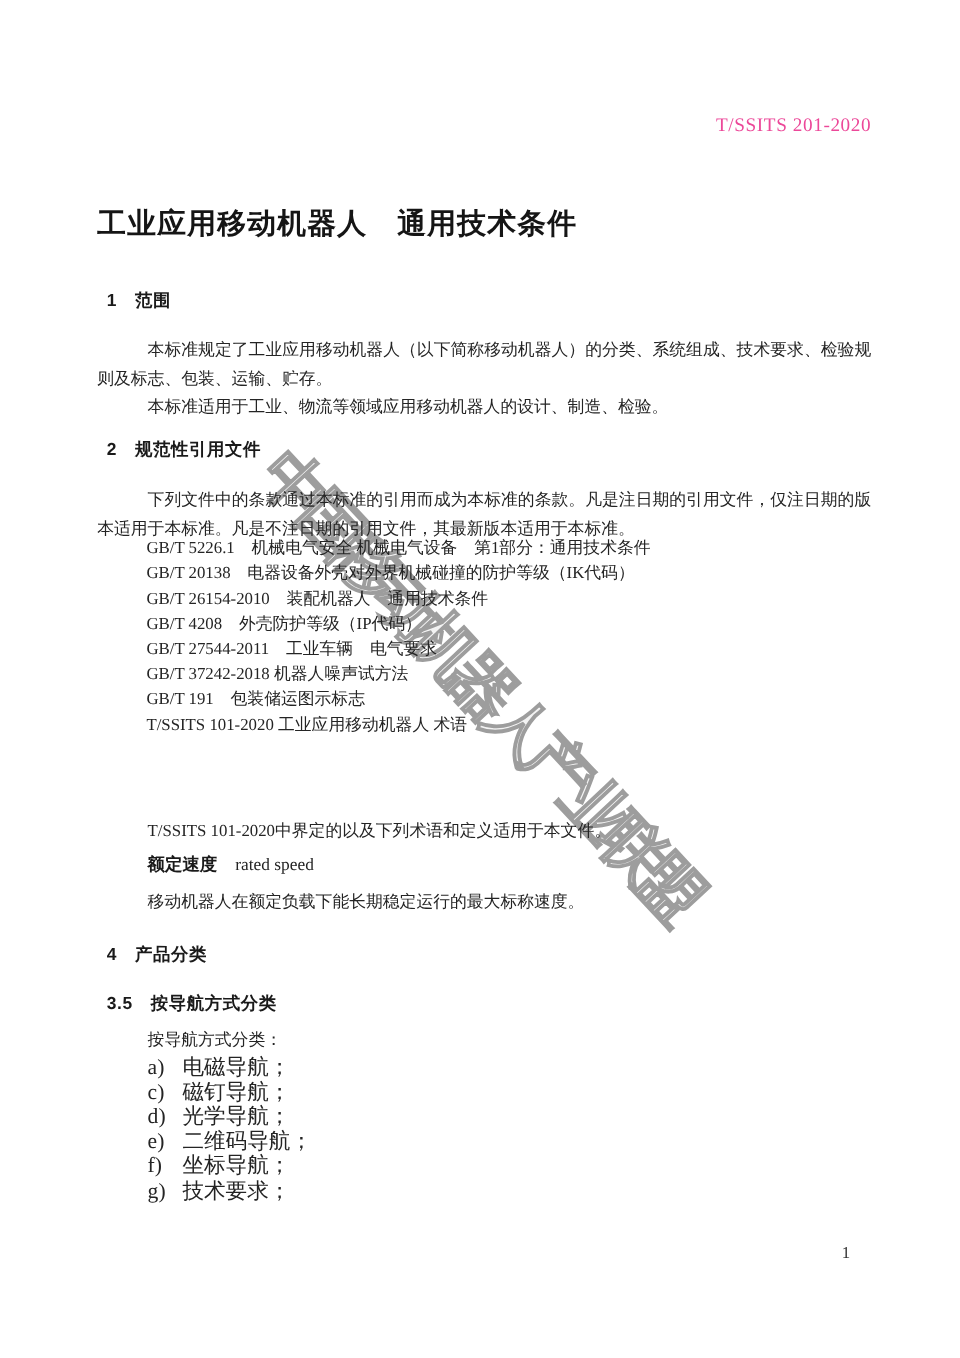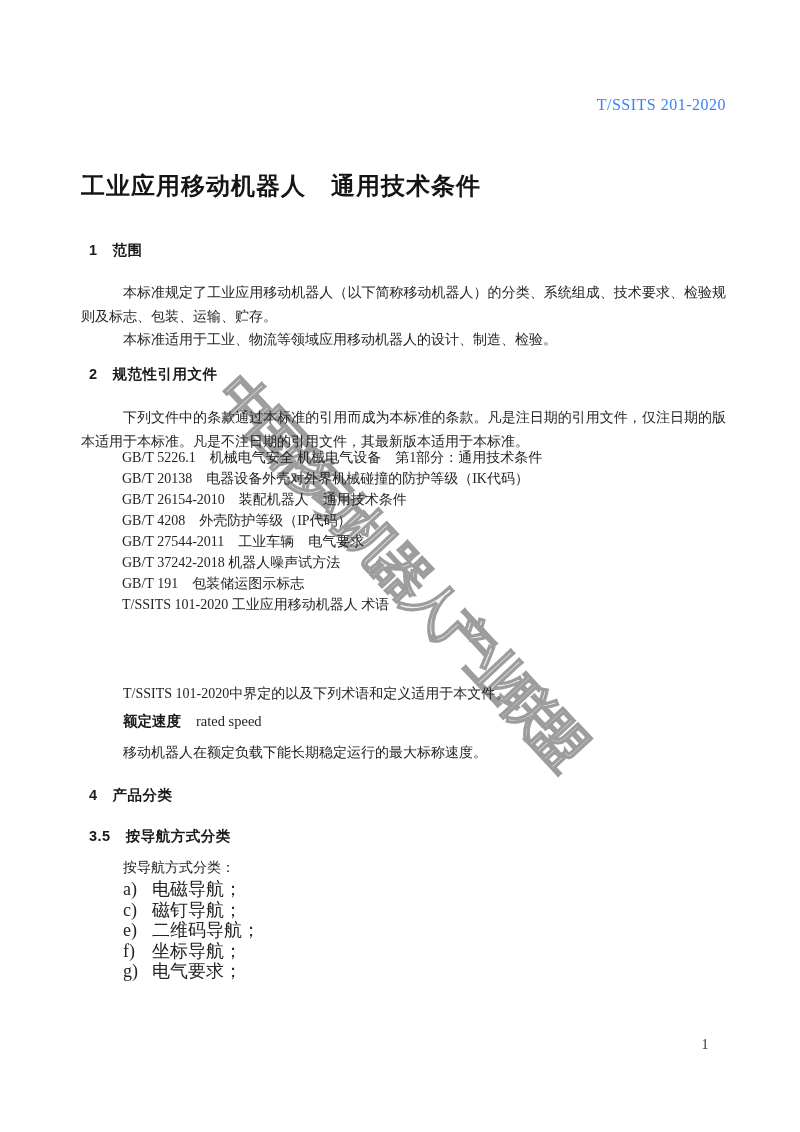--- a/index.html
+++ b/index.html
@@ -7,21 +7,21 @@
     position:relative;
     width:800px;height:1132px;
     background:#ffffff;
     font-family:"Liberation Serif", serif;
     color:#1f1f1f;
     overflow:hidden;
   }
   .blk{position:absolute;left:81px;width:645px;z-index:2;}
   .doc-code{
     top:96px;text-align:right;
-    font-size:16px;letter-spacing:0.5px;color:#3b82f6;
+    font-size:16px;letter-spacing:0.5px;color:#ec4899;
   }
   .doc-title{
     top:170px;text-align:left;
     font-family:"Liberation Sans", sans-serif;
     font-weight:bold;font-size:24px;letter-spacing:1px;color:#151515;
     margin:0;
   }
   .hd{
     font-family:"Liberation Sans", sans-serif;
     font-weight:bold;font-size:14.5px;letter-spacing:0.5px;
@@ -97,20 +97,21 @@
   </div>
   <div class="blk line-ind" style="top:742px">移动机器人在额定负载下能长期稳定运行的最大标称速度。</div>
 
   <div class="blk hd" style="top:786px">4　产品分类</div>
   <div class="blk hd" style="top:827px">3.5　按导航方式分类</div>
   <div class="blk line-ind" style="top:857px">按导航方式分类：</div>
 
   <div class="blk nav-list" style="top:879px">
     <div class="nav-item"><span class="marker">a)</span><span>电磁导航；</span></div>
     <div class="nav-item"><span class="marker">c)</span><span>磁钉导航；</span></div>
+    <div class="nav-item"><span class="marker">d)</span><span>光学导航；</span></div>
     <div class="nav-item"><span class="marker">e)</span><span>二维码导航；</span></div>
     <div class="nav-item"><span class="marker">f)</span><span>坐标导航；</span></div>
-    <div class="nav-item"><span class="marker">g)</span><span>电气要求；</span></div>
+    <div class="nav-item"><span class="marker">g)</span><span>技术要求；</span></div>
   </div>
 
   <div class="page-num">1</div>
 
 </div>
 
 </body></html>

